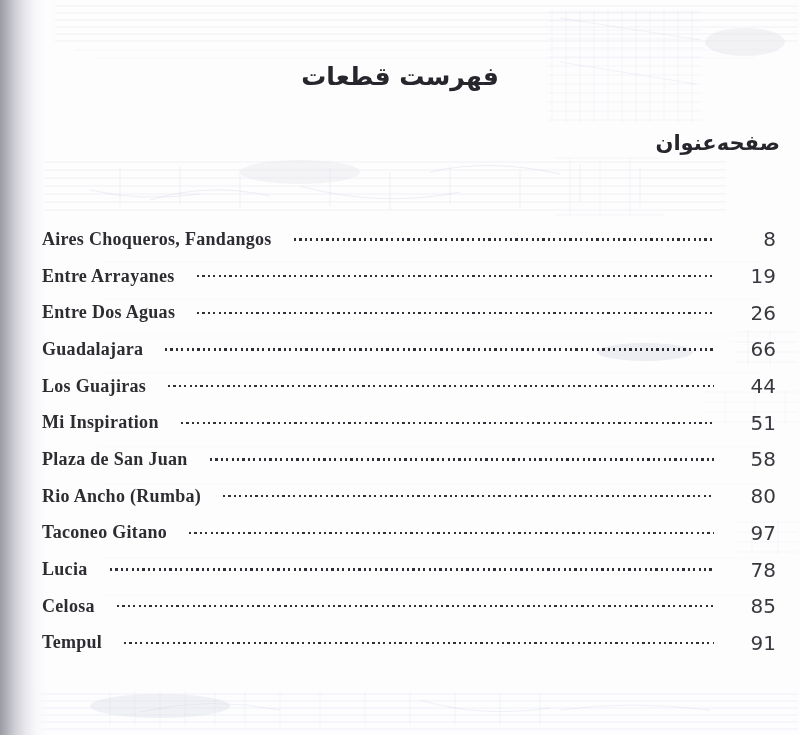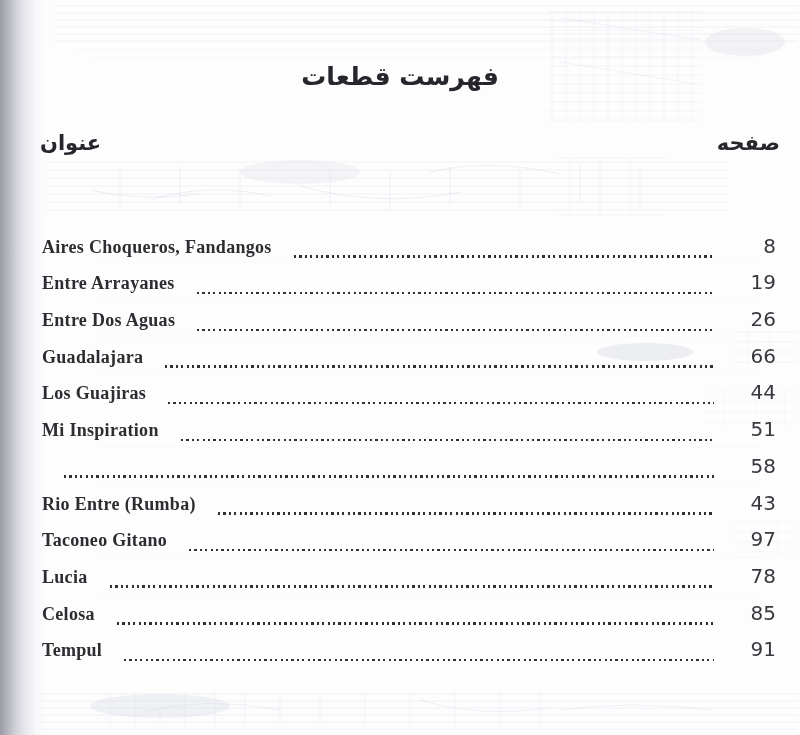--- a/index.html
+++ b/index.html
@@ -29,30 +29,30 @@
   .main-title {
     position: absolute; top: 62px; left: 0; width: 100%;
     text-align: center;
     font-family: "DejaVu Sans", sans-serif;
     font-weight: bold; font-size: 25px;
     color: #26262c;
     letter-spacing: 0.5px;
   }
   .headers {
     position: absolute; top: 131px; left: 40px; right: 20px;
-    display: flex; justify-content: space-between; align-items: baseline;
+    display: flex; justify-content: flex-end; align-items: baseline;
     font-family: "DejaVu Sans", sans-serif;
     font-weight: bold; font-size: 21px;
     color: #26262c;
   }
   .toc {
     position: absolute; top: 221px; left: 42px; right: 24px;
   }
   .row {
-    display: flex; align-items: flex-end;
+    display: flex; align-items: center;
     height: 36.7px;
   }
   .song {
     font-family: "Liberation Serif", serif;
     font-weight: bold; font-size: 18px;
     color: #2c2c31;
     letter-spacing: 0.3px;
     white-space: nowrap;
   }
   .leader {
@@ -149,28 +149,29 @@
         <span class="num">44</span>
       </div>
 
       <div class="row">
         <span class="song">Mi Inspiration</span>
         <span class="leader"></span>
         <span class="num">51</span>
       </div>
 
       <div class="row">
+        <span class="song">Plaza de San Juan</span>
         <span class="leader"></span>
         <span class="num">58</span>
       </div>
 
       <div class="row">
-        <span class="song">Rio Entre (Rumba)</span>
+        <span class="song">Rio Ancho (Rumba)</span>
         <span class="leader"></span>
-        <span class="num">43</span>
+        <span class="num">80</span>
       </div>
 
       <div class="row">
         <span class="song">Taconeo Gitano</span>
         <span class="leader"></span>
         <span class="num">97</span>
       </div>
 
       <div class="row">
         <span class="song">Lucia</span>

